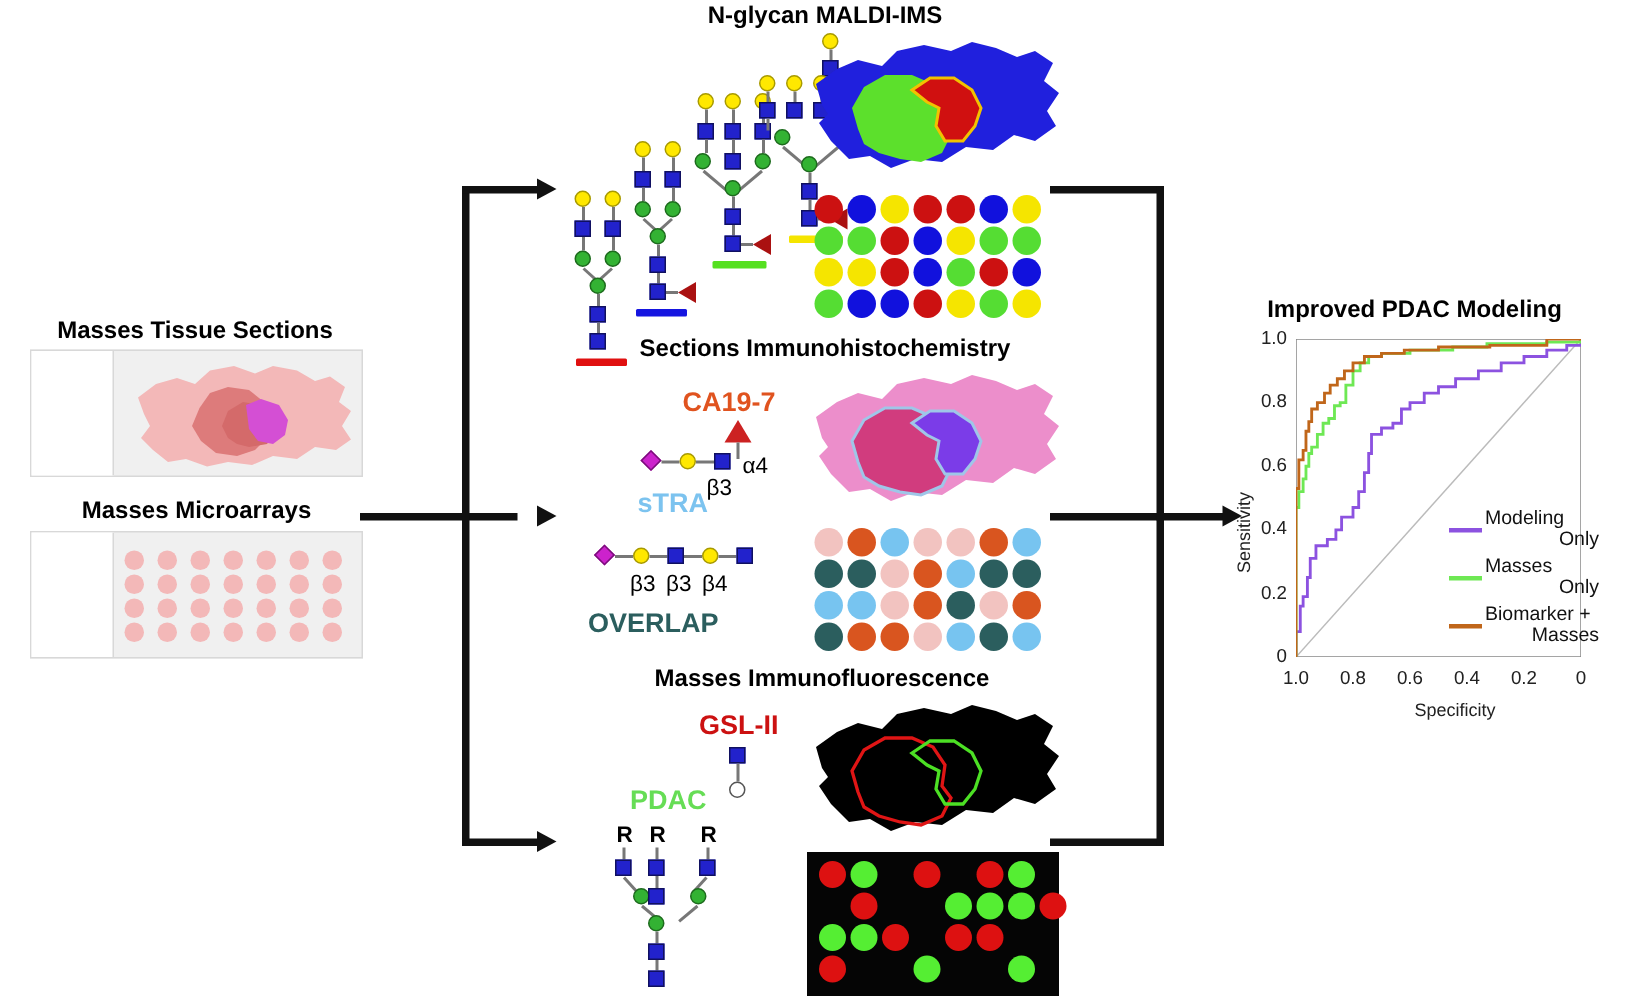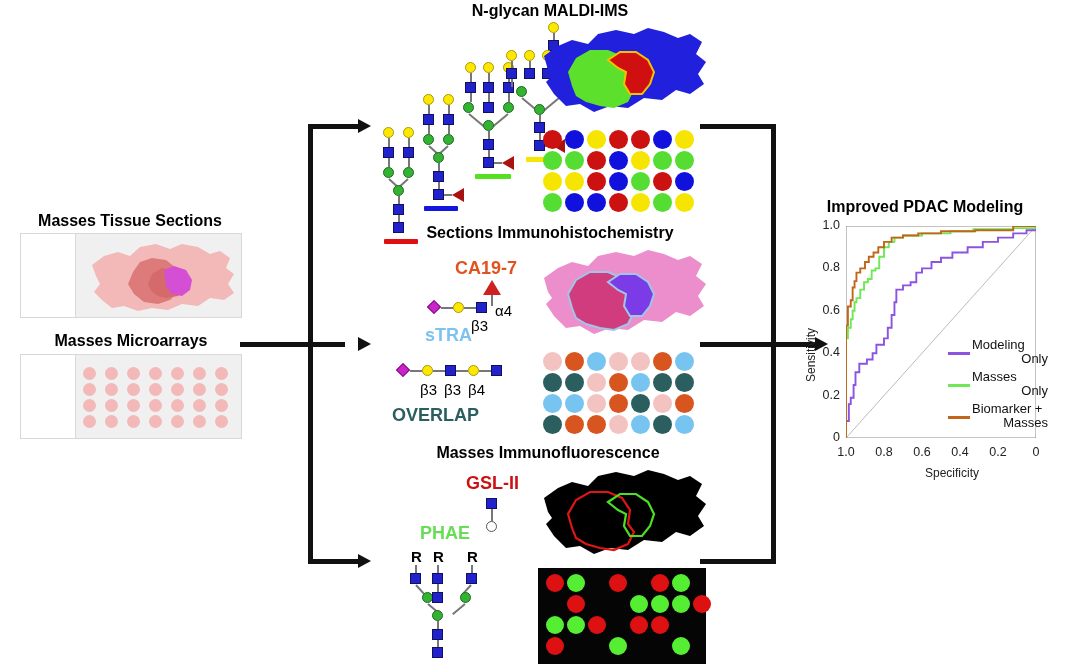--- a/index.html
+++ b/index.html
@@ -322,21 +322,21 @@
 <div class="abs ttl" style="left:398px; top:444px; width:300px; font-size:16px;">Masses Immunofluorescence</div>
 
 <div class="abs glabel" style="left:466px; top:473px; font-size:18px; color:#cc1111;">GSL-II</div>
 
 <div class="abs" id="glycan-gsl2" style="left:478px; top:498px; width:40px; height:45px;">
     <div class="sq" style="left:8px;top:0px;width:11px;height:11px;"></div>
     <div class="bond" style="left:13px;top:11px;width:2px;height:12px;"></div>
     <div class="ci white" style="left:8px;top:23px;width:11px;height:11px;"></div>
   </div>
 
-<div class="abs glabel" style="left:420px; top:523px; font-size:18px; color:#66dd55;">PHAE</div>
+<div class="abs glabel" style="left:420px; top:523px; font-size:18px; color:#66dd55;">PDAC</div>
 
 <div class="abs" id="glycan-phae" style="left:400px; top:548px; width:120px; height:115px;">
     <div class="lk" style="left: 11px; top: 0px; font-weight: bold; font-size: 15px;">R</div>
     <div class="lk" style="left: 33px; top: 0px; font-weight: bold; font-size: 15px;">R</div>
     <div class="lk" style="left: 67px; top: 0px; font-weight: bold; font-size: 15px;">R</div>
     <div class="bond" style="left:15px;top:17px;width:2px;height:8px;"></div>
     <div class="bond" style="left:37px;top:17px;width:2px;height:8px;"></div>
     <div class="bond" style="left:71px;top:17px;width:2px;height:8px;"></div>
     <div class="sq" style="left:10px;top:25px;width:11px;height:11px;"></div>
     <div class="sq" style="left:32px;top:25px;width:11px;height:11px;"></div>
@@ -387,21 +387,21 @@
 
 <div class="abs" style="left:700px; top:120px; width:130px; height:440px;">
   <div class="ln" style="left:0; top:4px; width:76px; height:5px;"></div>
   <div class="ln" style="left:0; top:222px; width:76px; height:5px;"></div>
   <div class="ln" style="left:0; top:439px; width:76px; height:5px;"></div>
   <div class="ln" style="left:71px; top:4px; width:5px; height:440px;"></div>
   <div class="ln" style="left:71px; top:222px; width:46px; height:5px;"></div>
   <div class="arrowhead" style="left:115px; top:217px;"></div>
 </div>
 
-<div id="roc-wrap" style="left:800px; top:198px; width:245px; height:290px;text-decoration:underline;">
+<div id="roc-wrap" style="left:818px; top:198px; width:245px; height:290px;text-decoration:underline;">
 
   <div class="abs ttl" style="left:10px; top:0px; width:230px; font-size:16px;">Improved PDAC Modeling</div>
 
   <div class="axis-ttl" style="left:-16px; top:150px; transform:rotate(-90deg); transform-origin:center;">Sensitivity</div>
 
   <div class="axis-ttl" style="left:125px; top:268px;">Specificity</div>
 
   <svg id="roc-svg" style="position:absolute; left:46px; top:28px;" width="190" height="212">
       <path d="M0 0 L190 0 M0 0 L0 212" stroke="#888" fill="none" stroke-width="1"></path>
       <path d="M190 0 L190 212 M0 212 L190 212" stroke="#888" fill="none" stroke-width="1"></path>

